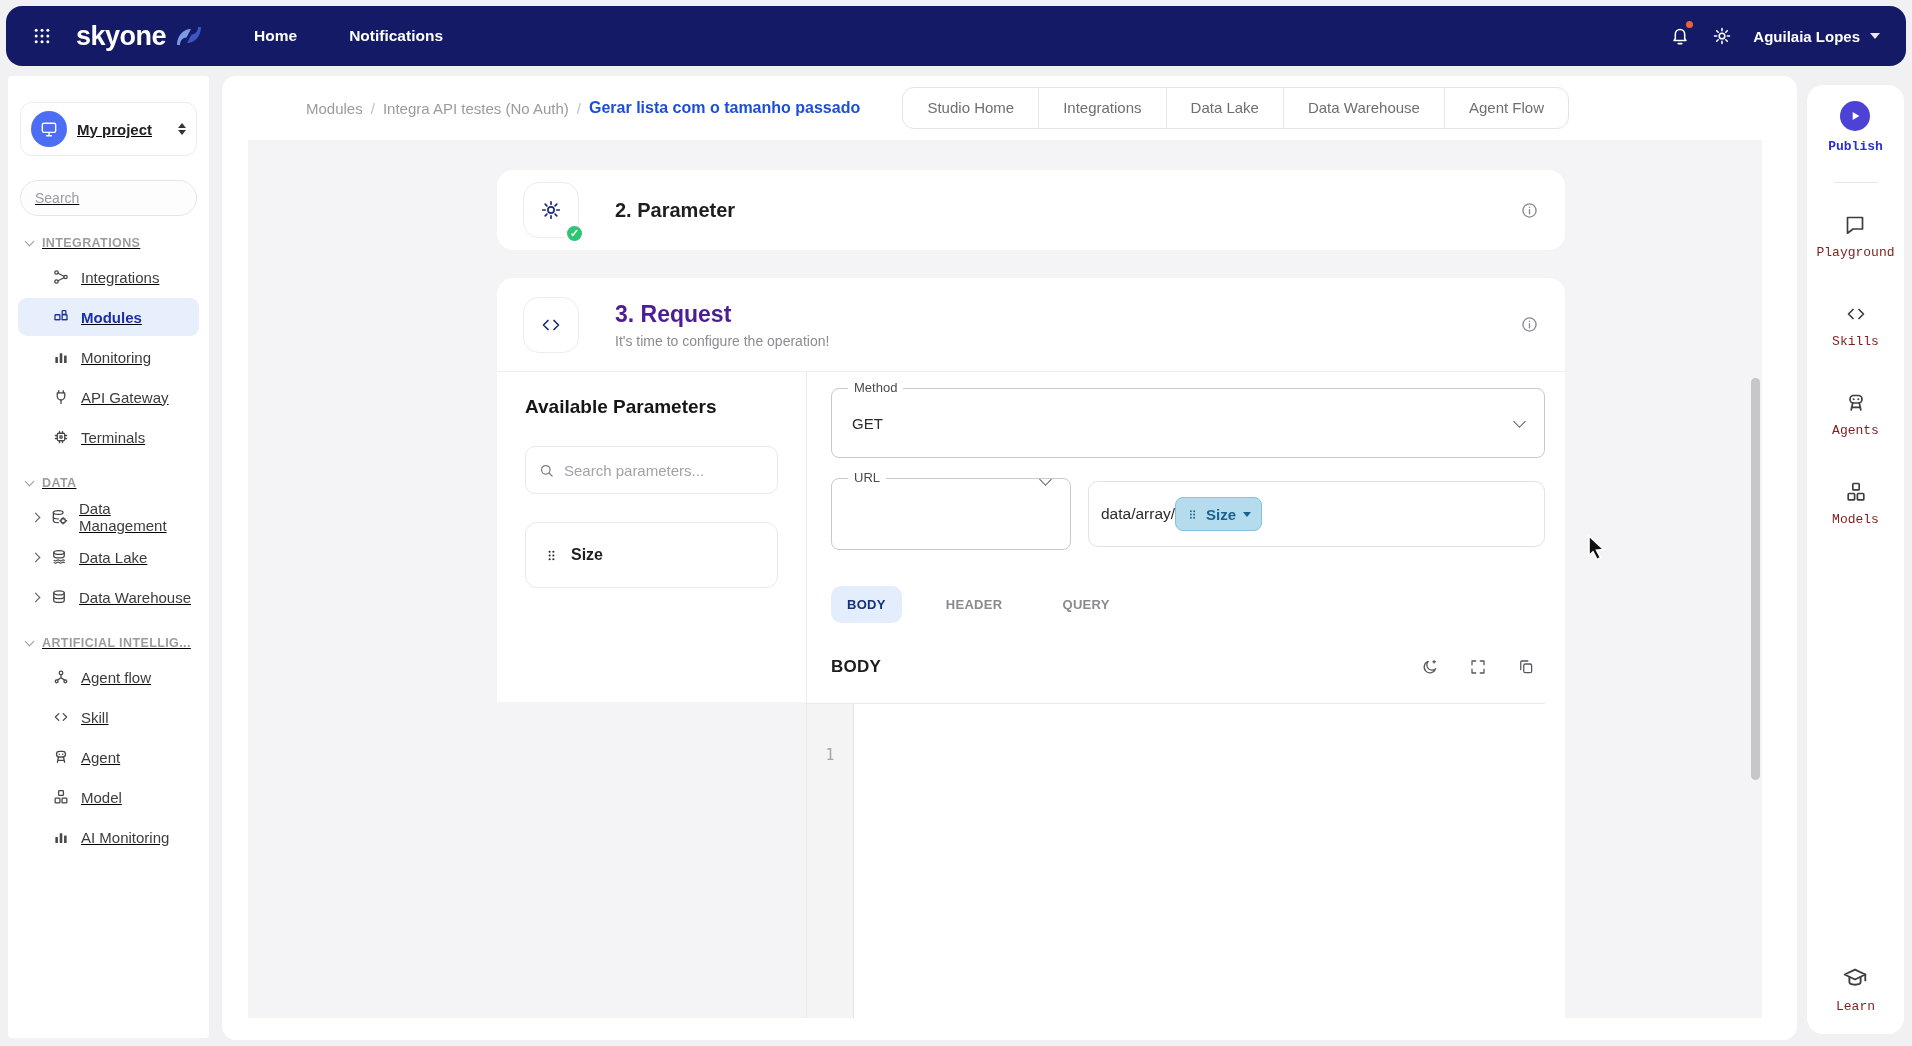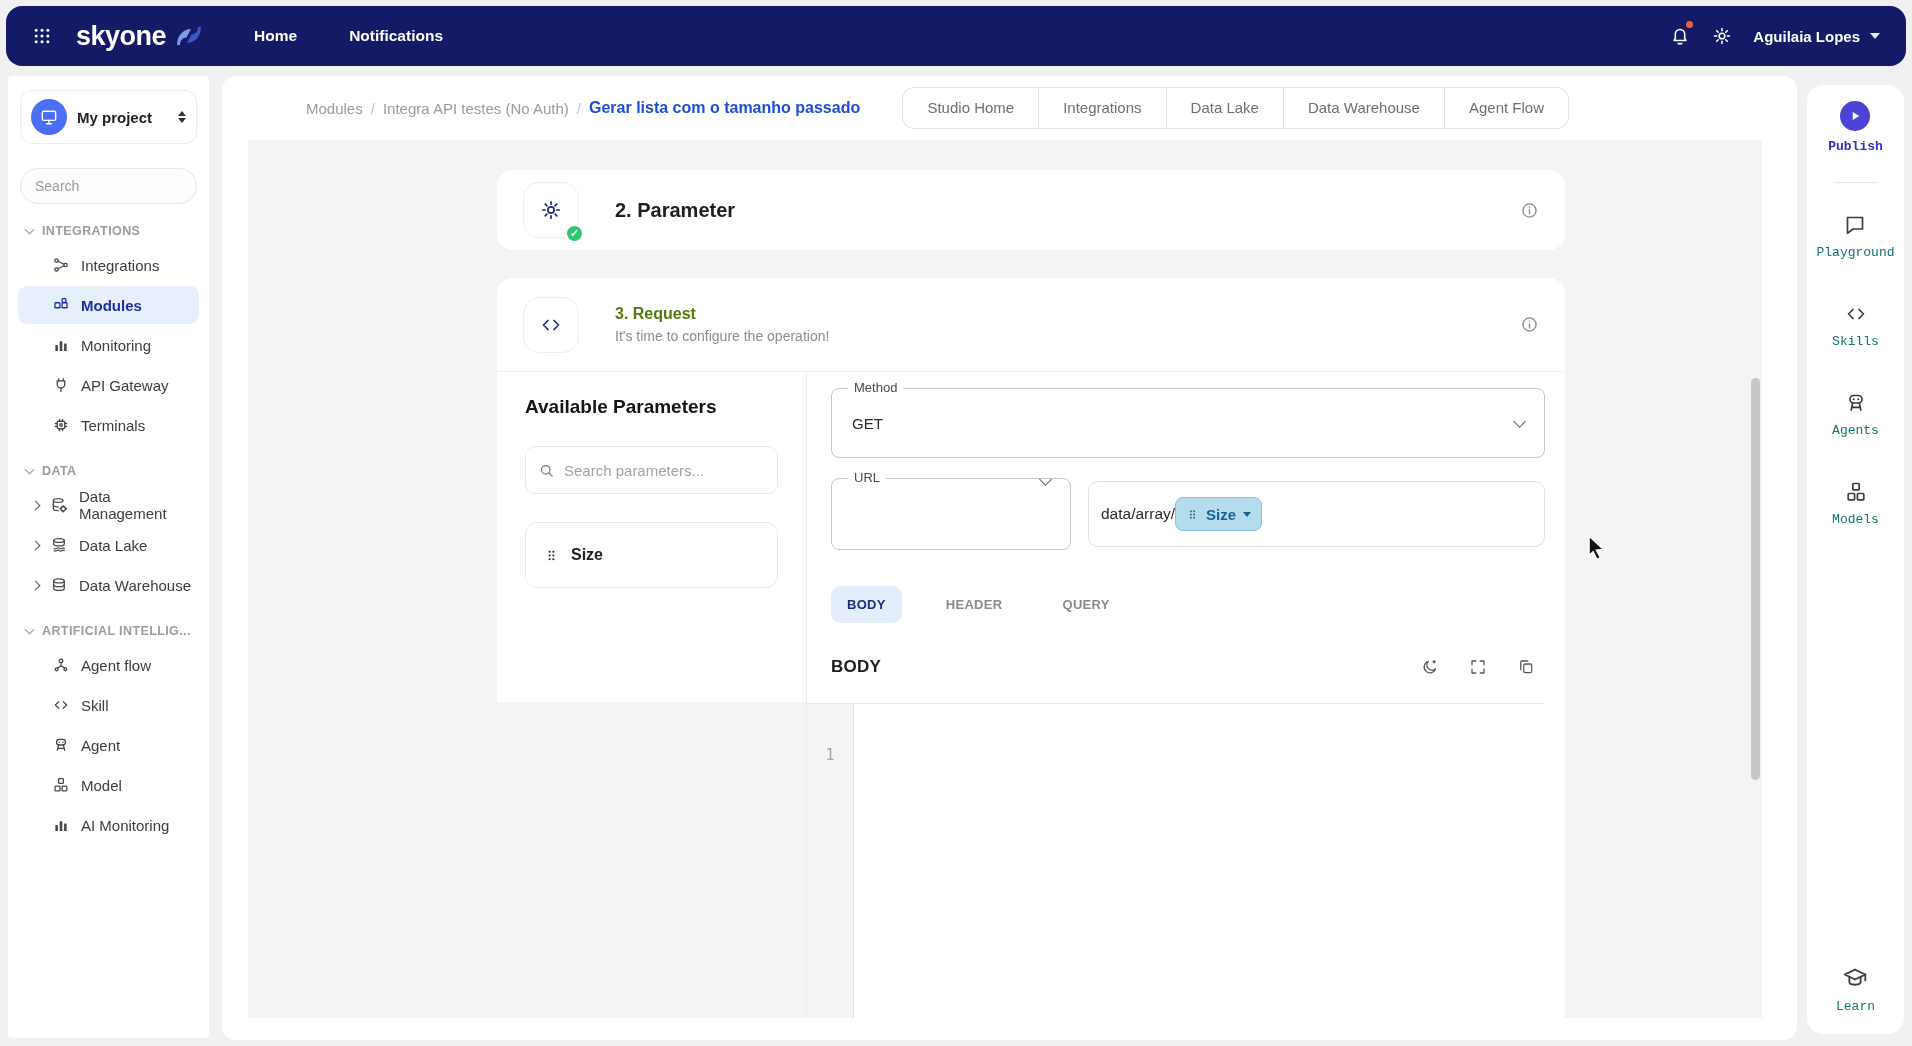--- a/index.html
+++ b/index.html
@@ -17,21 +17,21 @@
   .brand-text { font-size:27px; font-weight:700; letter-spacing:-0.5px; }
   .nav-link { font-size:15.5px; font-weight:600; margin-right:52px; cursor:pointer; }
   .nav-right { margin-left:auto; display:flex; align-items:center; gap:20px; }
   .bell-wrap { position:relative; }
   .bell-dot { position:absolute; top:-4px; right:-2px; width:7px; height:7px; border-radius:50%; background:#e8633c; }
   .user { display:flex; align-items:center; gap:10px; font-size:15px; font-weight:600; }
   .caret { width:0; height:0; border-left:5px solid transparent; border-right:5px solid transparent; border-top:6px solid #fff; opacity:.9; }
 
   
   .sidebar { position:absolute; left:8px; top:76px; width:201px; bottom:8px; background:#fff;
-             border-radius:4px; padding:14px 6px 10px 6px; overflow:hidden; }
+             border-radius:4px; padding:26px 6px 10px 6px; overflow:hidden;text-decoration:underline; }
   .project-card { margin:0 6px; border:1px solid #ececec; border-radius:12px; height:54px;
                   display:flex; align-items:center; padding:0 10px; gap:10px; cursor:pointer; }
   .project-avatar { width:36px; height:36px; border-radius:50%; background:#4c6ef5; color:#fff;
                     display:flex; align-items:center; justify-content:center; flex:0 0 auto; }
   .project-name { font-size:15px; font-weight:600; color:#222; flex:1; }
   .sort-arrows { display:flex; flex-direction:column; gap:2px; align-items:center; }
   .tri-up { width:0;height:0;border-left:4px solid transparent;border-right:4px solid transparent;border-bottom:5px solid #333; }
   .tri-dn { width:0;height:0;border-left:4px solid transparent;border-right:4px solid transparent;border-top:5px solid #333; }
   .side-search { margin:24px 6px 6px 6px; height:36px; border:1px solid #e6e6e6; border-radius:18px;
                  display:flex; align-items:center; padding:0 12px 0 14px; gap:8px; background:#fdfdfd; }
@@ -68,21 +68,21 @@
                display:flex; align-items:center; justify-content:center; color:#1d2a7c; background:#fff; flex:0 0 auto; }
   .tile-check { position:absolute; right:-7px; bottom:-7px; width:21px; height:21px; border-radius:50%;
                 background:#2ec771; border:3px solid #fff; color:#fff; font-size:11px; font-weight:700;
                 display:flex; align-items:center; justify-content:center; }
   .step-title { font-size:20px; font-weight:700; color:#1e1e1e; margin-left:36px;text-align:center; }
   .info-btn { margin-left:auto; color:#8a8a90; cursor:pointer; }
 
   .card-request { top:138px; height:900px; }
   .req-header { height:94px; display:flex; align-items:center; padding:0 26px; border-bottom:1px solid #f0f0f1; }
   .req-titles { margin-left:36px; }
-  .req-title { font-size:16px; font-weight:700; color:#4d7c0f; }
+  .req-title { font-size:23px; font-weight:700; color:#4c1d95; }
   .req-sub { font-size:14px; color:#8c8c92; margin-top:5px; }
   .req-body { display:flex; height:806px; }
   .left-col { width:309px; flex:0 0 auto; position:relative; }
   .left-col-inner { padding:24px 28px 0 28px; background:#fff; height:330px; }
   .left-col-lower { position:absolute; left:0; right:0; top:330px; bottom:0; background:#f4f3f5; }
   .ap-heading { font-size:19px; font-weight:700; color:#151515; }
   .param-search { margin-top:28px; height:48px; border:1px solid #e9e9e9; border-radius:10px;
                   display:flex; align-items:center; gap:9px; padding:0 12px; background:#fff; }
   .param-search .ic { color:#7a7a80; flex:0 0 auto; }
   .param-search input { border:none; outline:none; flex:1; min-width:0; font-size:15px; color:#444; font-family:inherit; background:transparent; }
@@ -120,21 +120,21 @@
   .gutter { width:47px; background:#f4f4f5; border-right:1px solid #e3e3e5; padding-top:42px;
             text-align:center; color:#a6a6ab; font-size:15px; font-family:"DejaVu Sans Mono", monospace; }
   .code-area { flex:1; background:#fff; cursor:text; }
 
   .scroll-thumb { position:absolute; right:37px; top:302px; width:9px; height:402px; background:#c7c7c9; border-radius:5px; }
 
   
   .rail { position:absolute; right:8px; top:85px; width:97px; bottom:12px; background:#fff; border-radius:16px;
           display:flex; flex-direction:column; align-items:center; padding:16px 0 16px 0;font-family:Liberation Mono, monospace; }
   .rail-group { display:flex; flex-direction:column; align-items:center; gap:8px; cursor:pointer; margin-bottom:42px; }
-  .rail-label { font-size:13px; color:#0f766e; }
+  .rail-label { font-size:13px; color:#7f1d1d; }
   .rail-group.publish .rail-label { color:#2a2fc6; font-weight:600; }
   .publish-circle { width:30px; height:30px; border-radius:50%; background:#4c42d6; display:flex;
                     align-items:center; justify-content:center; }
   .rail-divider { width:44px; height:1px; background:#e8e8ea; margin:-14px 0 30px 0; }
   .rail-spacer { flex:1; }
   .rail-group.learn { margin-bottom:4px; }
   .rail-group .ic { color:#3d3d42; }
 
   .cursor { position:absolute; left:1584px; top:534px; pointer-events:none; z-index:50; }
 </style>

